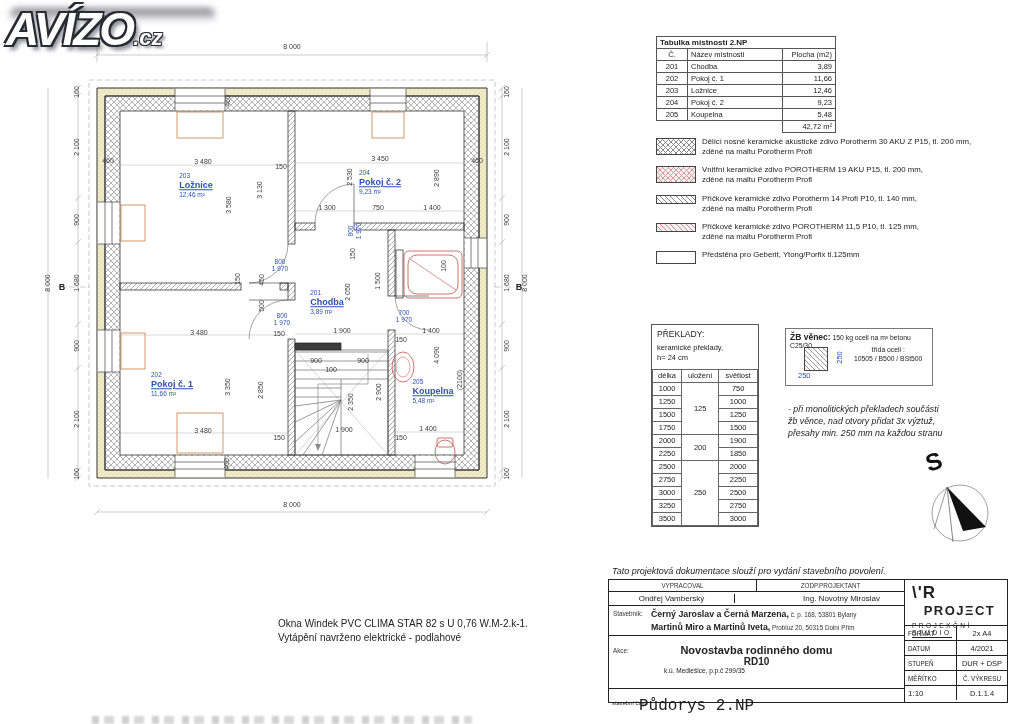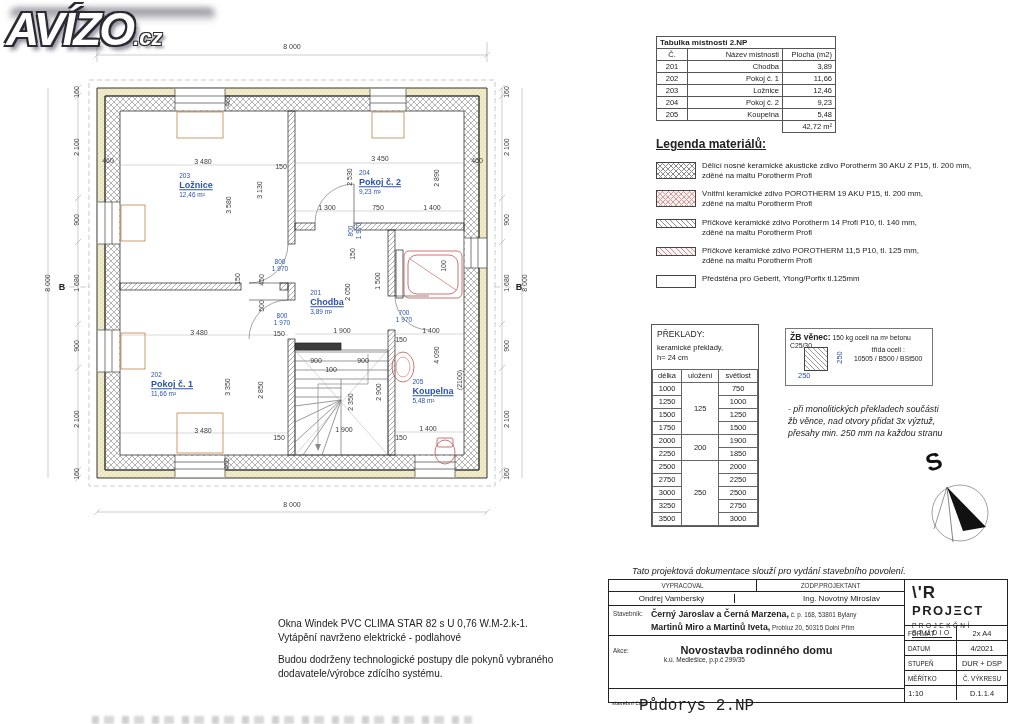--- a/index.html
+++ b/index.html
@@ -25,21 +25,21 @@
   .room{position:absolute;transform:translate(-50%,-50%);color:#2b52b0;line-height:1.25;text-align:left;}
   .room .num{display:block;font-size:6.5px;}
   .room .nm{display:block;font-size:9px;font-weight:bold;text-decoration:underline;}
   .room .ar{display:block;font-size:6.5px;}
   
   .rtable{position:absolute;left:656px;top:36px;border-collapse:collapse;font-size:7.5px;}
   .rtable td,.rtable th{border:0.8px solid #555;padding:1px 3px;height:9px;}
   .rtable .title{font-weight:bold;font-size:8px;}
   .rtable th{font-weight:normal;text-align:center;}
   .rtable .c0{width:24px;text-align:center;}
-  .rtable .c1{width:88px;text-align:right;}
+  .rtable .c1{width:88px;text-align:left;}
   .rtable .c2{width:46px;text-align:right;}
   .rtable .tot{text-align:right;font-size:7.5px;}
   
   .legend{position:absolute;left:656px;top:137px;width:330px;}
   .legend h3{margin:0 0 10px 0;font-size:12px;text-decoration:underline;}
   .litem{display:flex;align-items:flex-start;margin-bottom:8px;}
   .swwrap{width:46px;flex:0 0 46px;padding-top:1px;}
   .sw{border:1px solid #444;height:15px;width:38px;
       background:repeating-linear-gradient(45deg,rgba(0,0,0,0) 0 3px,#8a8a8a 3px 3.7px),
                  repeating-linear-gradient(-45deg,rgba(0,0,0,0) 0 3px,#8a8a8a 3px 3.7px);}
@@ -67,21 +67,21 @@
       background:repeating-linear-gradient(45deg,rgba(0,0,0,0) 0 3px,#999 3px 3.6px);}
   .zb .d250w{position:absolute;left:12px;top:42px;font-size:7.5px;color:#2b52b0;}
   .zb .d250h{position:absolute;left:47px;top:24px;font-size:7.5px;color:#2b52b0;transform:rotate(-90deg);}
   .zb .steel{position:absolute;left:68px;top:16px;text-align:center;white-space:pre-line;line-height:1.35;}
   .zbnote{position:absolute;left:788px;top:404px;width:190px;font-style:italic;font-size:8.8px;
       line-height:1.35;white-space:pre-line;}
   
   .notes{position:absolute;left:278px;top:617px;width:330px;font-size:10px;line-height:1.35;}
   .notes p{margin:0 0 9px 0;white-space:pre-line;}
   
-  .caption{position:absolute;left:612px;top:566px;font-size:9px;font-style:italic;margin-left:20px;}
+  .caption{position:absolute;left:612px;top:566px;font-size:9px;font-style:italic;}
   .tblock{position:absolute;left:608px;top:579px;width:398px;height:122px;border:1.4px solid #222;
       font-size:7px;}
   .tb-left{position:absolute;left:0;top:0;width:295px;height:100%;border-right:1px solid #222;}
   .tb-row1{display:flex;height:11px;border-bottom:0.8px solid #222;}
   .tb-row2{display:flex;height:13px;border-bottom:0.8px solid #222;align-items:center;gap:44px;}
   .tb-row1 div,.tb-row2 div{flex:1;text-align:center;}
   .tb-row1 div:first-child{border-right:0.8px solid #222;}
   .tb-row2 div:first-child{border-right:0.8px solid #222;}
   .tb-row1 div{font-size:6.3px;padding-top:2px;color:#333;}
   .tb-row2 div{font-size:8px;}
@@ -93,21 +93,21 @@
   .tb-stav .bline b{font-size:8.8px;}
   .tb-akce .lab{position:absolute;left:4px;top:3px;}
   .tb-akce .a1{text-align:center;font-weight:bold;font-size:11px;margin-top:8px;}
   .tb-akce .a2{text-align:center;font-weight:bold;font-size:10px;}
   .tb-akce .a3{font-size:6.5px;margin-left:55px;}
   .tb-cast .lab{position:absolute;left:3px;top:3px;font-size:5.8px;}
   .tb-cast .v{font-size:16px;margin:8px 0 0 30px;font-family:Liberation Mono, monospace;}
   .tb-right{position:absolute;left:295px;top:0;width:103px;height:100%;}
   .vrlogo{height:42px;padding:3px 0 0 8px;border-bottom:0;}
   .vr1{font-size:17px;font-weight:bold;letter-spacing:1px;}
-  .vr2{font-size:13px;font-weight:bold;letter-spacing:1.5px;}
+  .vr2{font-size:13px;font-weight:bold;letter-spacing:1.5px;text-align:center;}
   .vr3{font-size:6.5px;letter-spacing:2.5px;margin-top:4px;}
   .vr4{font-size:6.5px;letter-spacing:2.5px;border-bottom:0.8px solid #222;display:inline-block;padding-bottom:1px;}
   .inforow{display:flex;height:14px;border-top:0.8px solid #222;align-items:center;}
   .inforow .k{width:48px;padding-left:4px;font-size:6.3px;border-right:0.8px solid #222;height:100%;
       display:flex;align-items:center;}
   .inforow .v{flex:1;text-align:center;font-size:7.5px;}
   .inforow.hdr .k,.inforow.hdr .v{font-size:6.3px;}
   
   .cutline{position:absolute;left:92px;top:716px;width:380px;height:8px;opacity:.28;filter:blur(1px);
       background:repeating-linear-gradient(90deg,#555 0 7px,transparent 7px 12px,#777 12px 22px,transparent 22px 30px);}
@@ -443,21 +443,20 @@
       </tbody>
     <tbody>
       <tr>
           <td colspan="2" style="border-left:none;border-bottom:none;"></td>
           <td class="c2 tot">42,72 m²</td>
         </tr>
     </tbody>
   </table>
 
   <div class="legend">
-    <h3>Legenda materiálů:</h3>
     <div id="legend-items">
         <div class="litem">
           <div class="swwrap">
             <div class="sw sw-aku"></div>
           </div>
           <div class="txt">Dělící nosné keramické akustické zdivo Porotherm 30 AKU Z P15, tl. 200 mm,
 zděné na maltu Porotherm Profi</div>
         </div>
         <div class="litem">
           <div class="swwrap">
@@ -561,22 +560,20 @@
     <div class="steel">třída oceli :
 10505 / B500 / BSt500</div>
   </div>
   <div class="zbnote">- při monolitických překladech součásti
 žb věnce, nad otvory přidat 3x výztuž,
 přesahy min. 250 mm na každou stranu</div>
 
   <div class="notes" id="notes">
       <p>Okna Windek PVC CLIMA STAR 82 s U 0,76 W.M-2.k-1.
 Vytápění navrženo elektrické - podlahové</p>
-      <p>Budou dodrženy technologické postupy dle pokynů vybraného
-dodavatele/výrobce zdícího systému.</p>
     </div>
 
   <div class="caption">Tato projektová dokumentace slouží pro vydání stavebního povolení.</div>
   <div class="tblock">
     <div class="tb-left">
       <div class="tb-row1">
         <div>VYPRACOVAL</div>
         <div>ZODP.PROJEKTANT</div>
       </div>
       <div class="tb-row2">
@@ -584,20 +581,21 @@
         <div>Ing. Novotný Miroslav</div>
       </div>
       <div class="tb-stav">
         <span class="sml" style="position:absolute;left:4px;top:4px;">Stavebník:</span>
         <div class="bline"><b>Černý Jaroslav a Černá Marzena,</b><span class="sml"> č. p. 168, 53801 Bylany</span></div>
         <div class="bline"><b>Martinů Miro a Martinů Iveta,</b><span class="sml"> Probluz 20, 50315 Dolní Přím</span></div>
       </div>
       <div class="tb-akce">
         <span class="lab sml">Akce:</span>
         <div class="a1">Novostavba rodinného domu</div>
+        <div class="a2">RD10</div>
         <div class="a3">k.ú. Medlešice, p.p.č 299/35</div>
       </div>
       <div class="tb-cast">
         <span class="lab">stavební část:</span>
         <div class="v">Půdorys 2.NP</div>
       </div>
     </div>
     <div class="tb-right">
       <div class="vrlogo">
         <div class="vr1">\'R</div>

